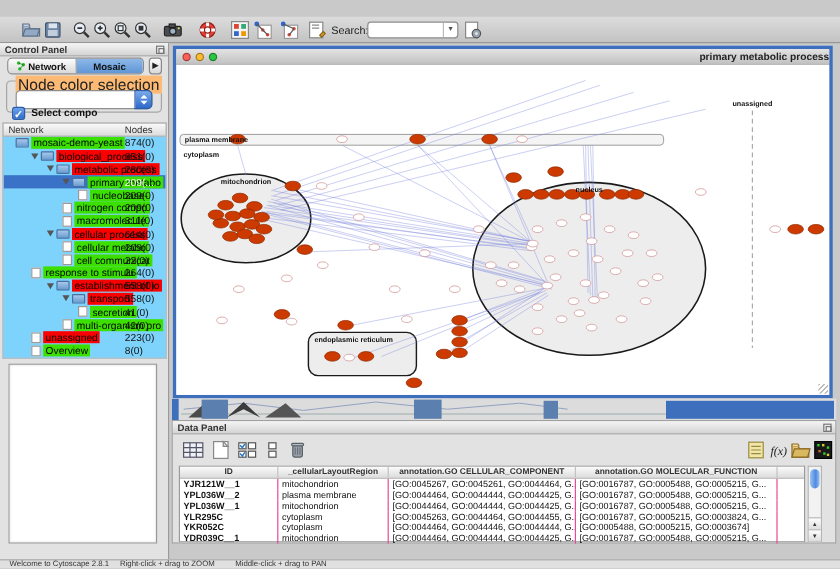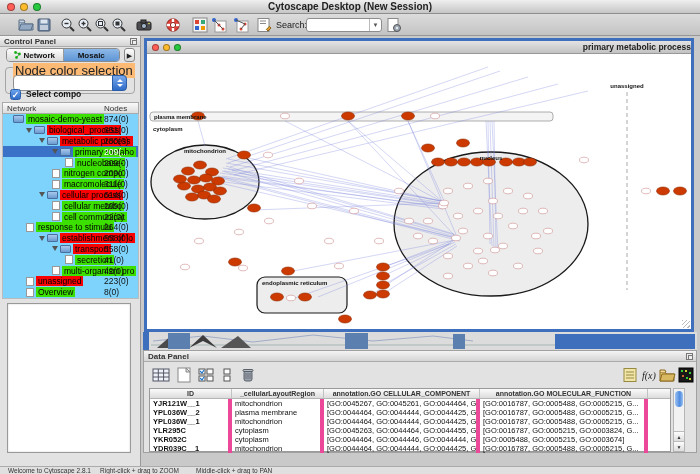--- a/index.html
+++ b/index.html
@@ -82,21 +82,21 @@
 
   
   .dp{position:absolute;left:143px;top:350px;width:554px;height:103px;background:#e2e2e2;border:1px solid #a0a0a0}
   .dp-toolbar{position:absolute;left:0;top:12px;width:100%;height:24px}
   .dpi{position:absolute;top:3px;width:18px;height:18px}
   .dpi svg{width:18px;height:18px;display:block}
   .attr-table{position:absolute;left:5px;top:37px;width:522px;height:64px;background:#fff;border:1px solid #9a9a9a}
   .at-hdr{display:flex;height:10px;background:linear-gradient(#fbfbfb,#dcdcdc);border-bottom:1px solid #b5b5b5;font-size:7px;font-weight:bold;color:#333}
   .at-hdr span{display:block;text-align:center;line-height:10px;border-right:1px solid #c2c2c2;overflow:hidden;white-space:nowrap}
   .at-row{display:flex;height:9px;font-size:7.5px;color:#111}
-  .at-row span{display:block;line-height:9px;padding-left:3px;border-right:4px solid #ec4899;overflow:hidden;white-space:nowrap}
+  .at-row span{display:block;line-height:9px;padding-left:3px;border-right:1px solid #ec4899;overflow:hidden;white-space:nowrap}
   .c0{width:82px}.c1{width:92px}.c2{width:156px}.c3{width:168px}.cf{flex:1;border-right:none!important}
   .at-row .c0{font-weight:bold}
   .dp-scroll{position:absolute;left:529px;top:37px;width:12px;height:64px;background:#f2f2f2;border:1px solid #b5b5b5}
   .dp-thumb{position:absolute;left:1px;top:2px;width:8px;height:16px;border-radius:4px;background:linear-gradient(90deg,#9cc2f0,#4d8ae0 60%,#9cc2f0)}
   .dp-arr{position:absolute;left:0;width:10px;height:10px;background:linear-gradient(#fdfdfd,#ddd);border-top:1px solid #bbb;font-size:5px;text-align:center;line-height:10px;color:#333}
   .a-up{bottom:10px}.a-dn{bottom:0}
 
   
   .btabs{position:absolute;left:0;top:453px;width:700px;height:13px;background:#dcdcdc;display:flex;justify-content:center;align-items:center}
   .btab{height:12px;line-height:11px;font-size:7.5px;font-weight:bold;color:#222;padding:0 12px;border:1px solid #8a8a8a;background:linear-gradient(#fbfbfb,#ddd)}
@@ -106,28 +106,20 @@
   .btab.sel{background:linear-gradient(#a6c8f0,#6d9ed9)}
   .statusbar{position:absolute;left:0;top:466px;width:700px;height:8px;background:#e0e0e0;border-top:1px solid #ababab;font-size:6.5px;color:#333}
   .statusbar span{position:absolute;top:0;line-height:8px}
   .st0{left:8px}.st1{left:100px}.st2{left:196px}
 </style>
 </head>
 <body>
 
 <div class="app">
 
-  <div class="titlebar">
-    <div class="lights">
-      <span class="light l-red"></span>
-      <span class="light l-yel"></span>
-      <span class="light l-grn"></span>
-    </div>
-    <span class="title">Cytoscape Desktop (New Session)</span>
-  </div>
 
   <div class="toolbar">
     <span class="tbi" style="left:18px">
         <svg viewBox="0 0 16 16">
           <path d="M1 5h5l1.5 2H15v6H1z" fill="#aebdd0" stroke="#5a7087"></path>
           <path d="M1 5v-2h5l1 2" fill="#c7d3e2" stroke="#5a7087"></path>
           <path d="M3 7h12l-2 6H1z" fill="#93a9c4" stroke="#5a7087"></path>
         </svg>
       </span>
     <span class="tbi" style="left:36px">

